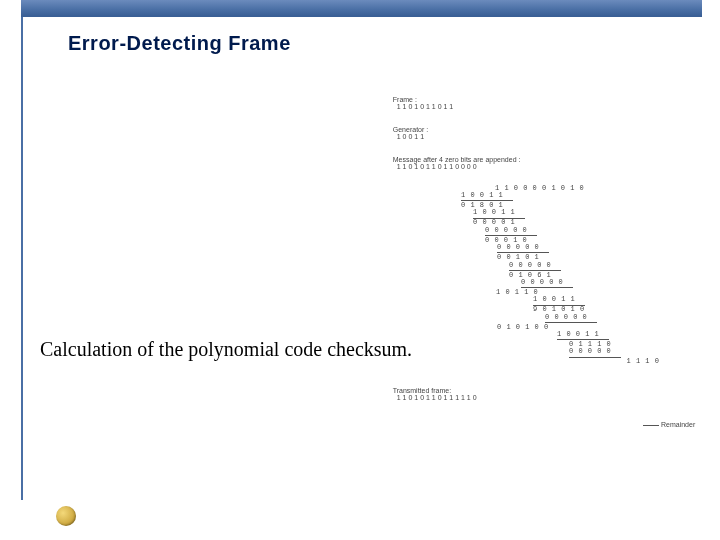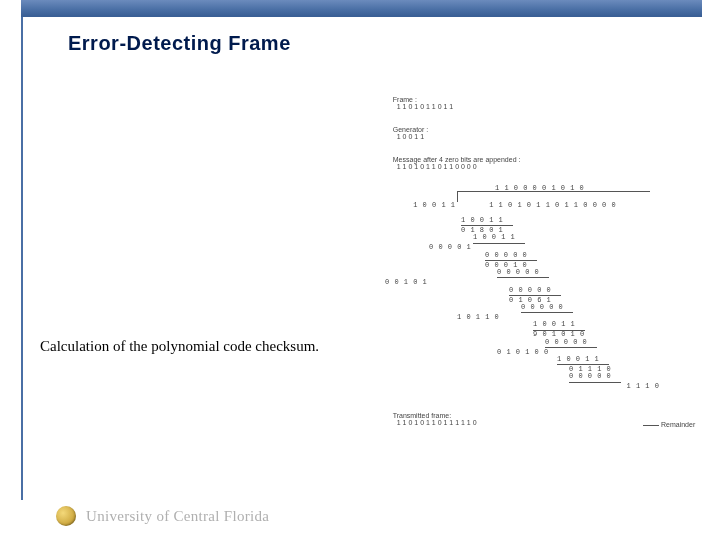--- a/index.html
+++ b/index.html
@@ -37,21 +37,21 @@
     font-size: 20px;
     letter-spacing: 0.5px;
     color: #001a4d;
     font-family: "Arial Black", Arial, sans-serif;
   }
   .caption {
     position: absolute;
     left: 40px;
     top: 338px;
     font-family: "Times New Roman", Times, serif;
-    font-size: 15px;
+    font-size: 20px;
     color: #000;
   }
   .diagram {
     position: absolute;
     left: 385px;
     top: 89px;
     width: 320px;
     font-family: Arial, Helvetica, sans-serif;
     font-size: 7px;
     color: #444;
@@ -147,46 +147,40 @@
     <span>Generator :</span>
     <span style="margin-left:4px;">1 0 0 1 1</span>
   </div>
   <div class="appended">
     <span>Message after 4 zero bits are appended :</span>
     <span style="margin-left:4px;">1 1 0 1 0 1 1 0 1 1 0 0 0 0</span>
   </div>
 
   <div class="quotient">1 1 0 0 0 0 1 0 1 0</div>
 
-  <div class="division">
-    <div class="div-box"></div>
-    <span class="divisor-dividend">
-      <span style="display:inline-block;width:62px;">1 0 0 1 1</span><span style="margin-left:14px;">1 1 0 1 0 1 1 0 1 1 0 0 0 0</span>
-    </span>
-  </div>
 
   <div id="steps-container">
       <div class="step" style="margin-left: 76px;">1 0 0 1 1</div>
       <div class="rule" style="margin-left: 76px; width: 52px;"></div>
       <div class="step" style="margin-left: 76px;">0 1 8 0 1</div>
       <div class="step" style="margin-left: 88px;">1 0 0 1 1</div>
       <div class="rule" style="margin-left: 88px; width: 52px;"></div>
-      <div class="step" style="margin-left: 44px;">0 0 0 0 1</div>
+      <div class="step" style="margin-left: 88px;">0 0 0 0 1</div>
       <div class="step" style="margin-left: 100px;">0 0 0 0 0</div>
       <div class="rule" style="margin-left: 100px; width: 52px;"></div>
       <div class="step" style="margin-left: 100px;">0 0 0 1 0</div>
       <div class="step" style="margin-left: 112px;">0 0 0 0 0</div>
       <div class="rule" style="margin-left: 112px; width: 52px;"></div>
-      <div class="step" style="">0 0 1 0 1</div>
+      <div class="step" style="margin-left: 112px;">0 0 1 0 1</div>
       <div class="step" style="margin-left: 124px;">0 0 0 0 0</div>
       <div class="rule" style="margin-left: 124px; width: 52px;"></div>
       <div class="step" style="margin-left: 124px;">0 1 0 6 1</div>
       <div class="step" style="margin-left: 136px;">0 0 0 0 0</div>
       <div class="rule" style="margin-left: 136px; width: 52px;"></div>
-      <div class="step" style="margin-left: 72px;">1 0 1 1 0</div>
+      <div class="step" style="margin-left: 111px;">1 0 1 1 0</div>
       <div class="step" style="margin-left: 148px;">1 0 0 1 1</div>
       <div class="rule" style="margin-left: 148px; width: 52px;"></div>
       <div class="step" style="margin-left: 148px;">9 0 1 0 1 0</div>
       <div class="step" style="margin-left: 160px;">0 0 0 0 0</div>
       <div class="rule" style="margin-left: 160px; width: 52px;"></div>
       <div class="step" style="margin-left: 112px;">0 1 0 1 0 0</div>
       <div class="step" style="margin-left: 172px;">1 0 0 1 1</div>
       <div class="rule" style="margin-left: 172px; width: 52px;"></div>
       <div class="step" style="margin-left: 184px;">0 1 1 1 0</div>
       <div class="step" style="margin-left: 184px;">0 0 0 0 0</div>
@@ -199,14 +193,13 @@
   </div>
 
   <div class="transmitted" style="margin-top:14px;">
     <span>Transmitted frame:</span>
     <span style="margin-left:4px;">1 1 0 1 0 1 1 0 1 1 1 1 1 0</span>
   </div>
 </div>
 
 <div class="footer">
   <div class="pegasus"></div>
-  <div class="ucf">University of Central Florida</div>
 </div>
 
 </body></html>

